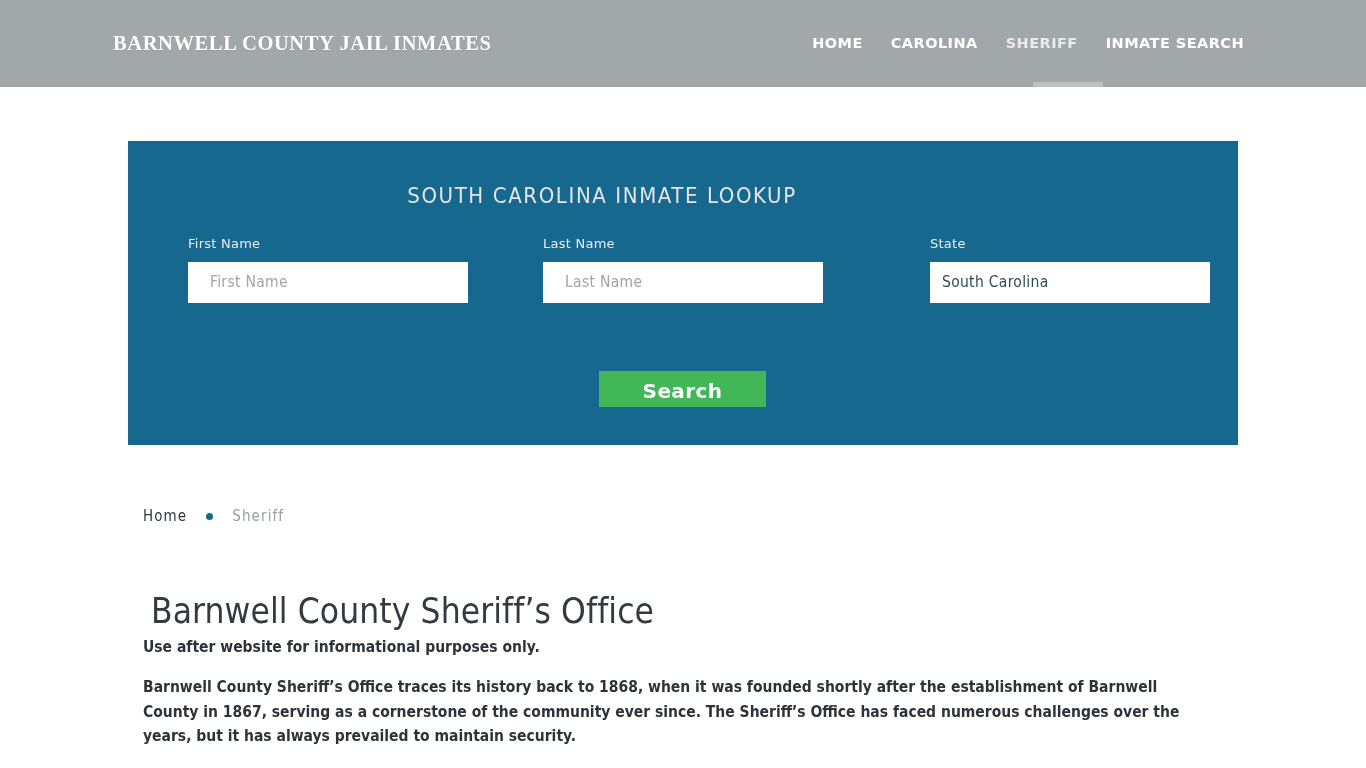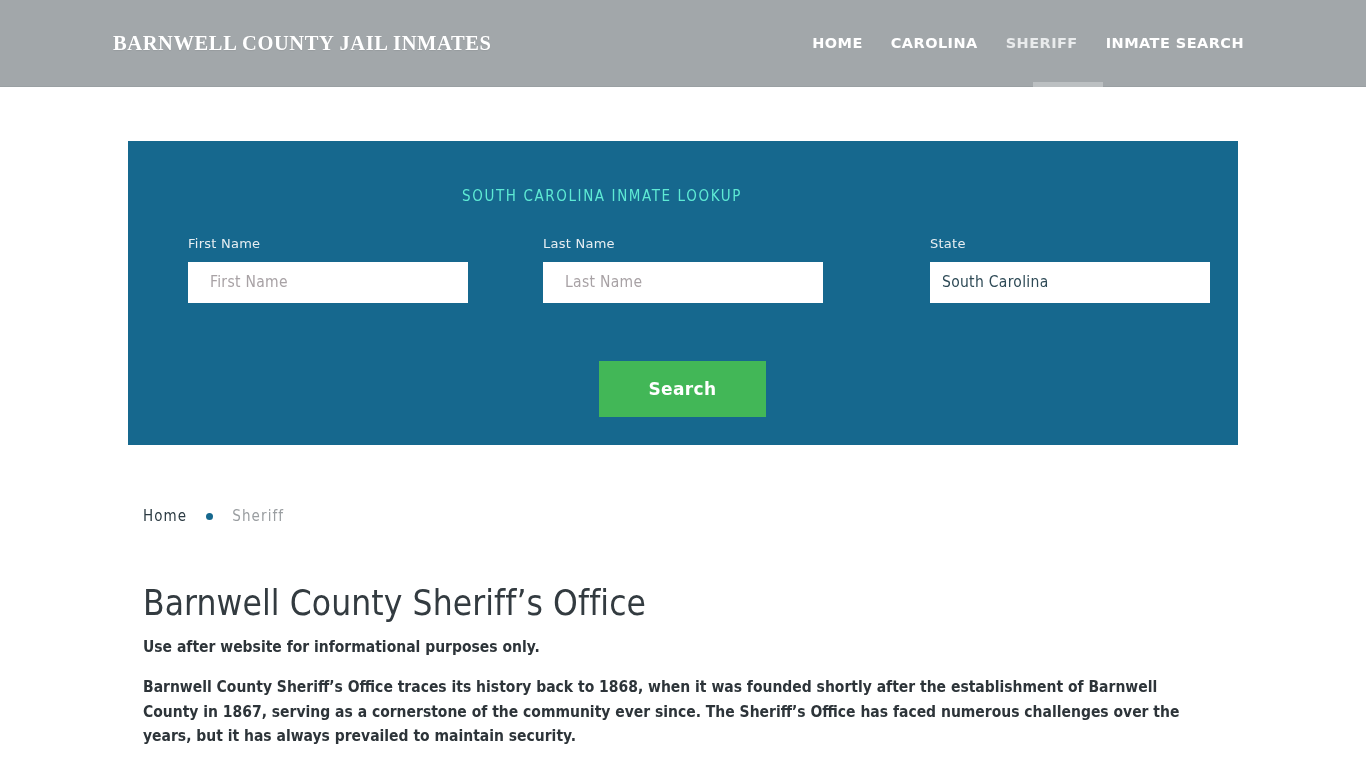--- a/index.html
+++ b/index.html
@@ -75,23 +75,23 @@
     width: 1110px;
     height: 304px;
     background: #16688e;
   }
   .lookup-title {
     position: absolute;
     left: 0;
     top: 41px;
     width: 948px;
     text-align: center;
-    color: #5eead4;
-    font-family: "DejaVu Sans Condensed", "Liberation Sans", sans-serif;
-    font-size: 15px;
+    color: #e5e5e5;
+    font-family: "DejaVu Sans Condensed", "Liberation Sans", sans-serif;
+    font-size: 22px;
     font-weight: normal;
     letter-spacing: 1.6px;
     margin: 0;
     line-height: 28px;
   }
   .field {
     position: absolute;
     top: 95px;
   }
   .field-first { left: 60px; width: 280px; }
@@ -127,29 +127,29 @@
   }
   select.field-control {
     -webkit-appearance: none;
     -moz-appearance: none;
     appearance: none;
     padding-left: 12px;
   }
   .search-button {
     position: absolute;
     left: 471px;
-    top: 220px;
+    top: 230px;
     width: 167px;
-    height: 56px;
+    height: 36px;
     background: #42b757;
     border: 0;
     color: #ffffff;
     font-family: "DejaVu Sans", "Liberation Sans", sans-serif;
     font-weight: bold;
-    font-size: 17px;
+    font-size: 20px;
     letter-spacing: 0.4px;
     cursor: pointer;
     line-height: 41px;
     padding: 0;
   }
 
   
   .breadcrumb {
     position: absolute;
     left: 143px;
@@ -176,21 +176,21 @@
   }
   .crumb-current {
     color: #9a9ea1;
   }
 
   
   .page-title {
     position: absolute;
     left: 143px;
     top: 581px;
-    margin: 0;
+    margin: 8px;
     font-family: "DejaVu Sans Condensed", "Liberation Sans", sans-serif;
     font-weight: normal;
     font-size: 35px;
     color: #333b40;
     letter-spacing: 0.1px;
     line-height: 44px;
     white-space: nowrap;
   }
   .content-body {
     position: absolute;

